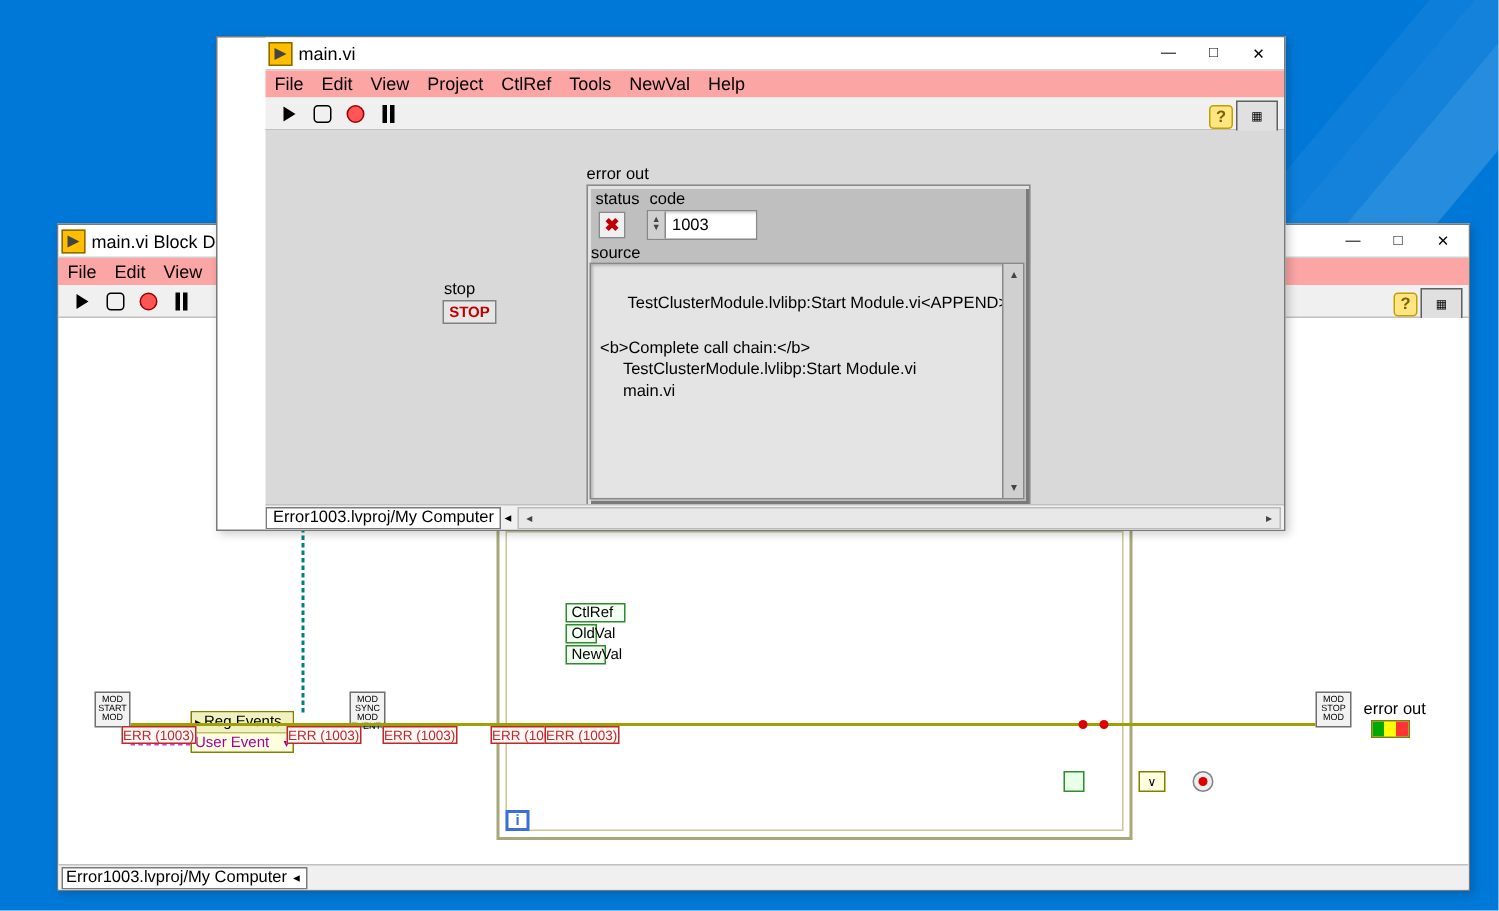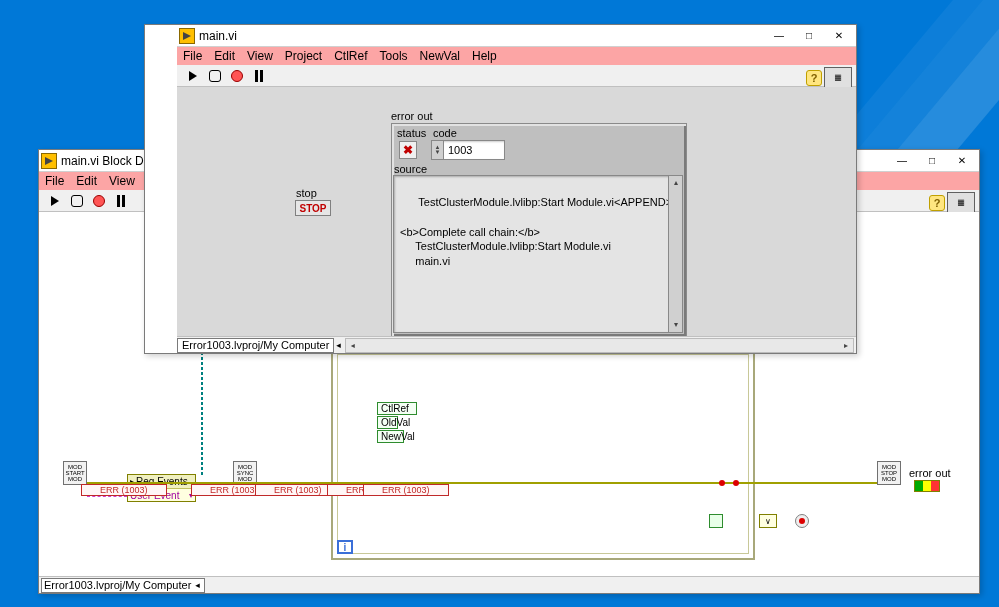--- a/index.html
+++ b/index.html
@@ -56,21 +56,21 @@
   .term-box { position:absolute; border:1px solid #2e8c2e; background:#f4fff4; padding:0 3px; font-size:10px; height:13px; line-height:12px; }
   .term-ctlref { left:338px; top:190px; width:40px; }
   .term-oldval { left:338px; top:204px; width:21px; }
   .term-newval { left:338px; top:218px; width:27px; }
 
   .mod-node { position:absolute; width:24px; height:24px; border:1px solid #707070; background:#f2f2f2; font-size:6px; line-height:6px; text-align:center; padding-top:2px;}
   .mod-start { left:24px; top:249px; }
   .mod-sync  { left:194px; top:249px; }
   .mod-stop  { left:838px; top:249px; }
 
-  .err-tag { position:absolute; border:1px solid #c02828; color:#c02828; font-size:9px; background:#fff6f6; padding:0 18px; height:12px; line-height:11px;}
+  .err-tag { position:absolute; border:1px solid #c02828; color:#c02828; font-size:9px; background:#fff6f6; padding:0 0; height:12px; line-height:11px;}
   .wire-err { position:absolute; height:2px; background:#a0a000; }
   .wire-pink { position:absolute; height:2px; border-top:1px dashed #d040d0; border-bottom:1px dashed #d040d0; }
   .wire-teal { position:absolute; width:2px; border-left:1px dashed #008080; border-right:1px dashed #008080; }
   .reg-box { position:absolute; left:88px; top:262px; width:69px; border:1px solid #808000; background:#ffffe0; font-size:10px; }
   .reg-box .hdr { background:#f0f0c0; padding:0 2px; display:flex; align-items:center; height:13px;}
   .reg-box .hdr::before { content:"▸"; font-size:8px; margin-right:2px;}
   .reg-box .row { padding:0 2px; height:13px; display:flex; align-items:center; color:#a000a0; border-top:1px solid #c0c060;}
   .reg-box .row .dd { margin-left:auto; font-size:8px;}
 
   .errout-lbl { position:absolute; left:870px; top:255px; font-size:11px; color:#000;}

